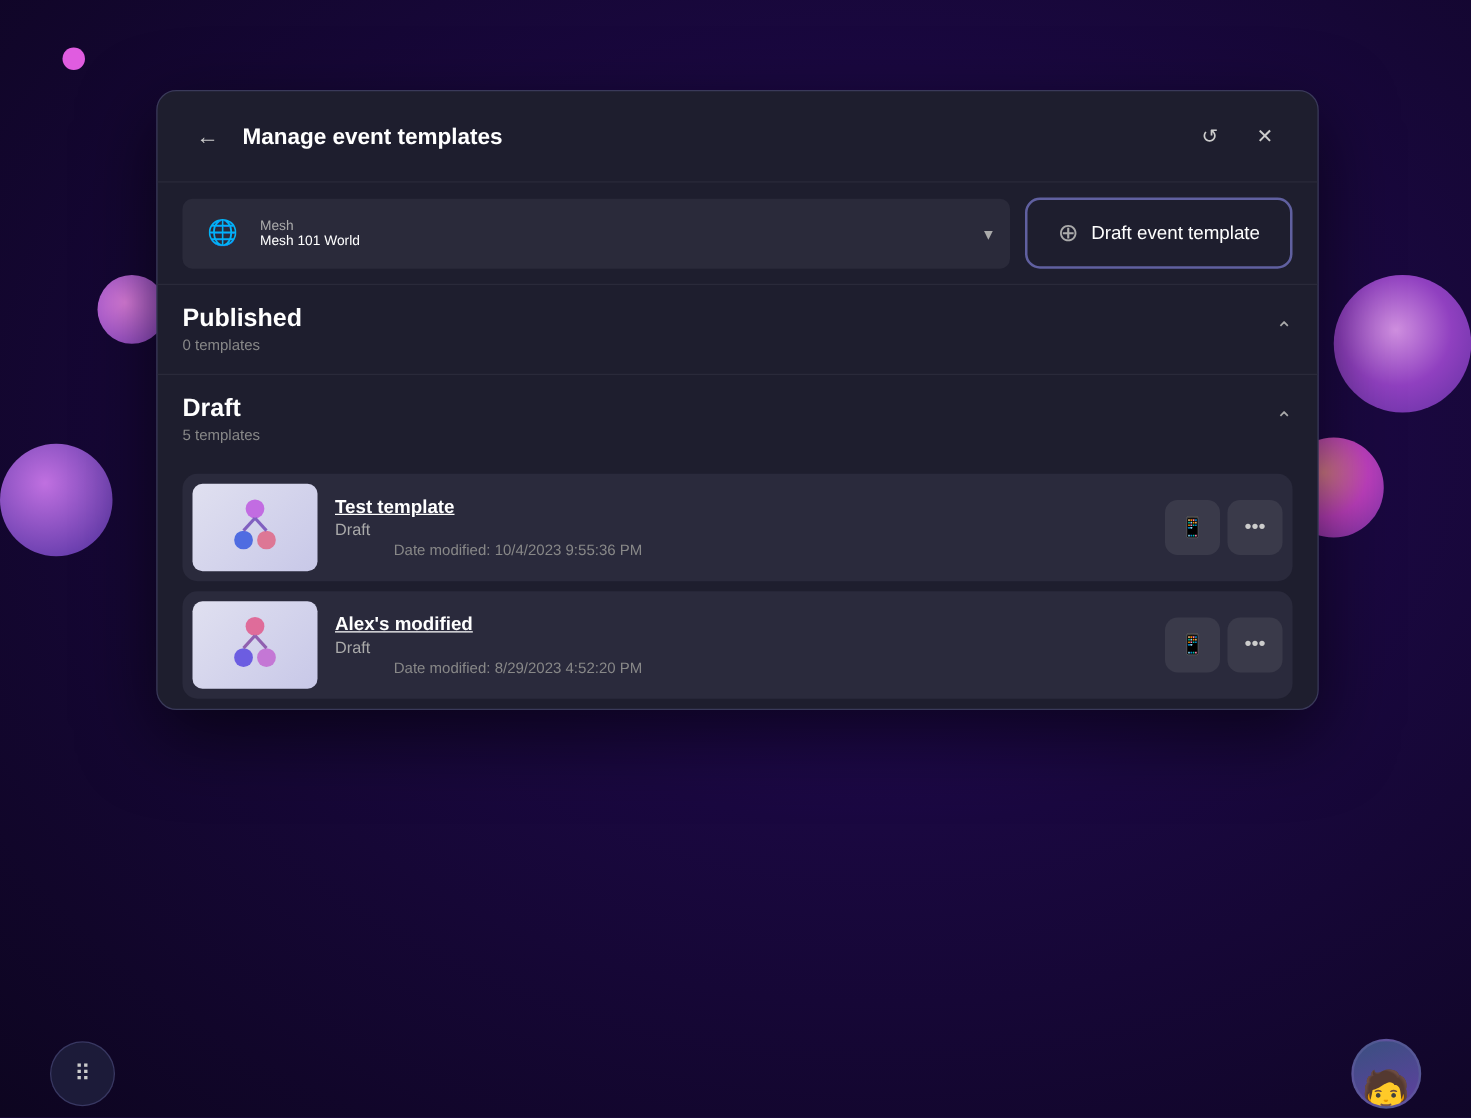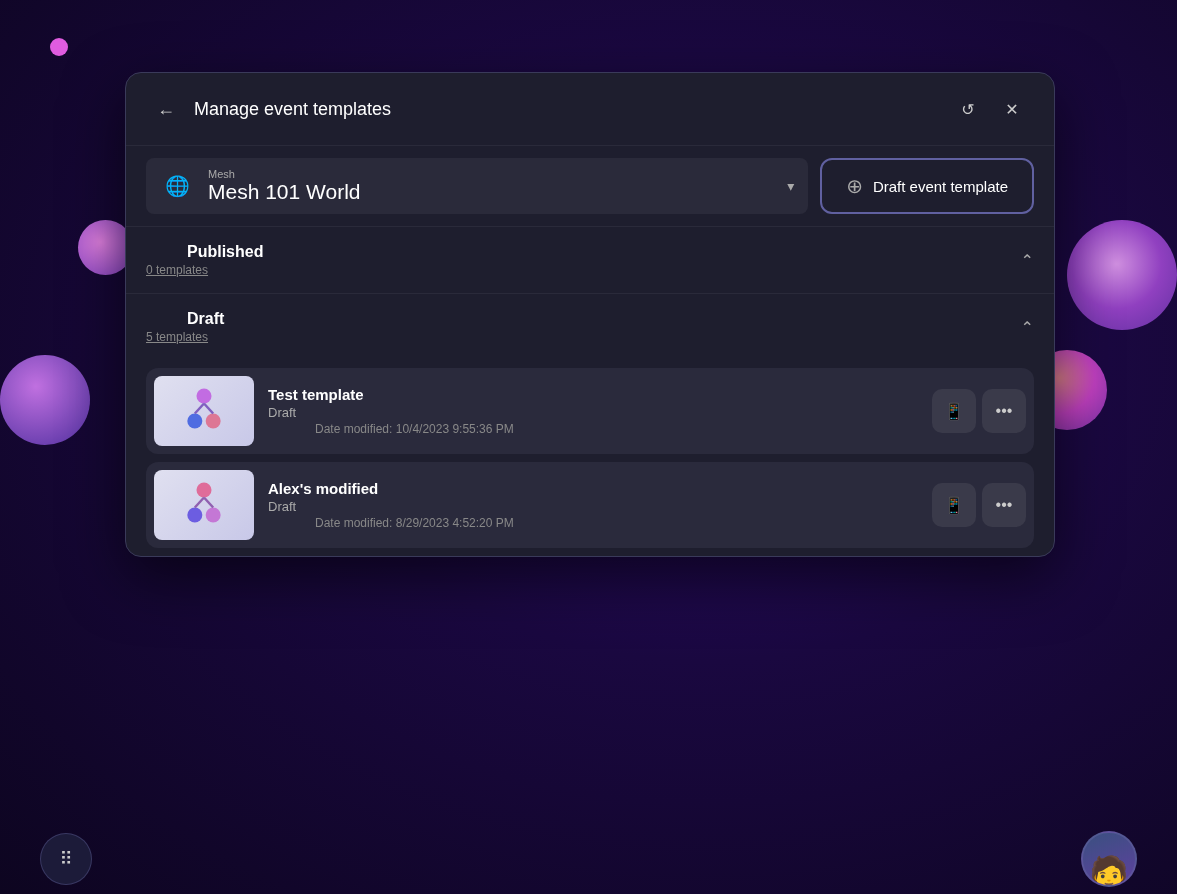--- a/index.html
+++ b/index.html
@@ -83,21 +83,21 @@
       color: #ccc;
       font-size: 18px;
       border-radius: 6px;
       flex-shrink: 0;
     }
 
     .modal-title {
       flex: 1;
       color: #ffffff;
       font-size: 18px;
-      font-weight: 400;
+      font-weight: 700;
     }
 
     .header-actions {
       display: flex;
       gap: 8px;
       align-items: center;
     }
 
     .icon-btn {
       width: 36px; height: 36px;
@@ -140,21 +140,21 @@
       flex: 1;
     }
 
     .world-label {
       font-size: 11px;
       color: #aaa;
       display: block;
     }
 
     .world-name {
-      font-size: 21px;
+      font-size: 11px;
       color: #ffffff;
       font-weight: 500;
     }
 
     .world-chevron {
       color: #aaa;
       font-size: 14px;
     }
 
     .create-btn {
@@ -184,31 +184,29 @@
 
     .section-header {
       display: flex;
       align-items: center;
       justify-content: space-between;
       padding: 16px 0;
       cursor: pointer;
     }
 
     .section-title {
-      font-size: 16px;
+      font-size: 20px;
       font-weight: 600;
       color: #ffffff;
-      margin-left: 41px;
     }
 
     .section-count {
       font-size: 12px;
       color: #888;
       margin-top: 2px;
-      text-decoration: underline;
     }
 
     .section-chevron {
       color: #aaa;
       font-size: 16px;
     }
 
     .section-divider {
       height: 1px;
       background: #2a2a3a;
@@ -248,20 +246,21 @@
     }
 
     .template-info {
       flex: 1;
     }
 
     .template-name {
       font-size: 15px;
       font-weight: 600;
       color: #ffffff;
+      text-decoration: underline;
     }
 
     .template-status {
       font-size: 13px;
       color: #aaa;
       margin-top: 2px;
     }
 
     .template-date {
       font-size: 12px;

